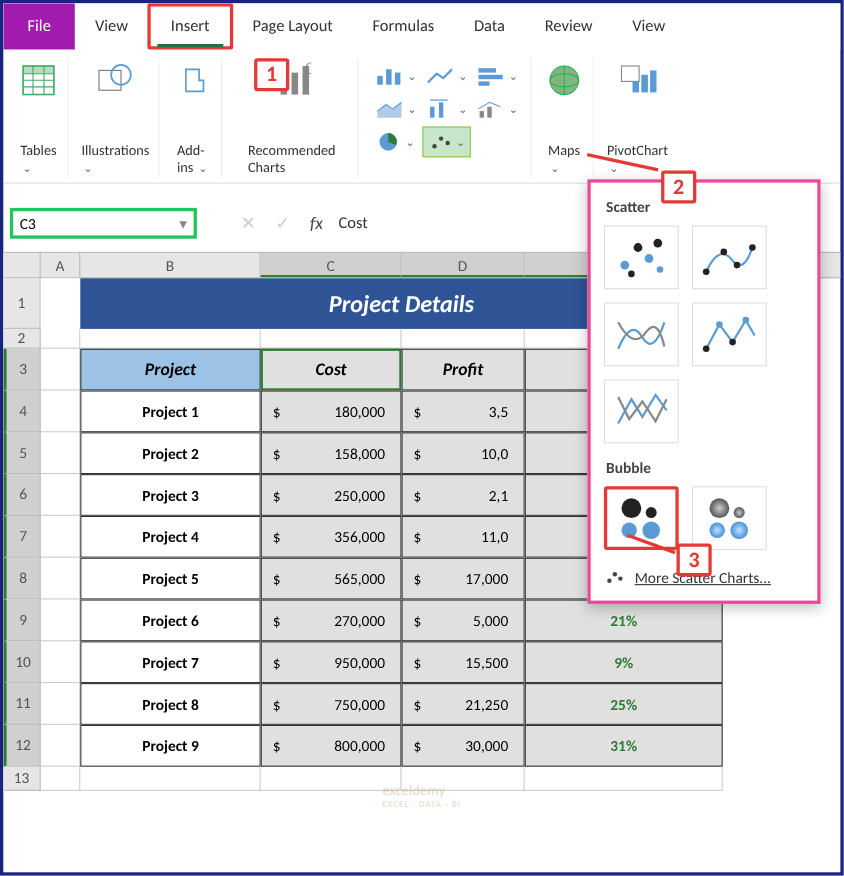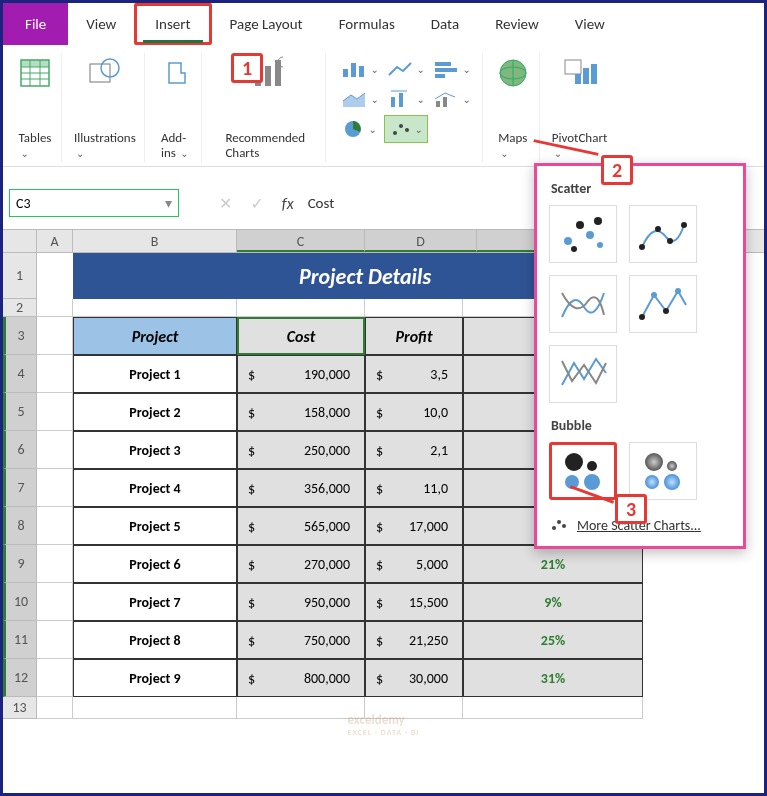--- a/index.html
+++ b/index.html
@@ -19,37 +19,37 @@
 .ribbon-label { font-size: 13px; color: #333; margin-top: 2px; white-space: nowrap; }
 .dropdown-caret { font-size: 10px; color: #666; margin-left: 2px; }
 .big-icon { width: 36px; height: 36px; display: flex; align-items: center; justify-content: center; }
 .small-icon-btn { width: 44px; height: 28px; display: flex; align-items: center; justify-content: center; position: relative; border: 1px solid transparent; }
 .small-icon-btn.selected { background: #c8e6c9; border: 1px solid #8bc34a; }
 
 .charts-grid { display: grid; grid-template-columns: repeat(3, 44px); grid-template-rows: repeat(3, 28px); gap: 2px; }
 
 
 .formula-row { display: flex; align-items: center; height: 36px; margin: 18px 6px 8px 6px; }
-.name-box { width: 170px; height: 28px; border: 1px solid #22c55e; display: flex; align-items: center; justify-content: space-between; padding: 0 6px; font-size: 14px; background: #fff; }
+.name-box { width: 170px; height: 28px; border: 3px solid #22c55e; display: flex; align-items: center; justify-content: space-between; padding: 0 6px; font-size: 14px; background: #fff; }
 .fx-controls { display: flex; align-items: center; margin-left: 40px; gap: 18px; color: #888; font-size: 16px; }
 .fx-controls .fx { font-style: italic; color: #444; }
 .formula-text { margin-left: 14px; font-size: 15px; color: #333; }
 
 
 .grid-wrap { position: relative; margin-left: 0; }
 .col-headers { display: flex; height: 24px; background: #e6e6e6; border-bottom: 1px solid #bbb; border-top: 1px solid #bbb; }
 .corner { width: 34px; border-right: 1px solid #bbb; }
 .colh { border-right: 1px solid #bbb; text-align: center; font-size: 14px; color: #555; line-height: 24px; }
 .colA { width: 36px; } .colB { width: 164px; } .colC { width: 128px; } .colD { width: 112px; } .colE { width: 180px; }
 
 .row { display: flex; height: 38px; }
 .rowh { width: 34px; background: #e6e6e6; border-right: 1px solid #bbb; border-bottom: 1px solid #bbb; text-align: center; font-size: 14px; color: #555; line-height: 38px; }
 .rowh.sel { background: #d0d0d0; border-left: 3px solid #2e7d32; }
 .cell { border-right: 1px solid #ccc; border-bottom: 1px solid #ccc; padding: 0 8px; font-size: 14px; display: flex; align-items: center; }
-.cell.colA { width: 36px; } .cell.colB { width: 164px; } .cell.colC { width: 128px; } .cell.colD { width: 98px; } .cell.colE { width: 180px; }
+.cell.colA { width: 36px; } .cell.colB { width: 164px; } .cell.colC { width: 128px; } .cell.colD { width: 112px; } .cell.colE { width: 180px; }
 
 .row1 .cell { background: #2f5496; color: #fff; font-size: 22px; font-weight: 600; font-style: italic; border: none; justify-content: center; }
 .row1 .cell.colA { background: #fff; }
 .row2 .cell { border-bottom: 1px solid #ccc; height: 18px; }
 .row2 { height: 18px; }
 .row2 .rowh { line-height: 18px; }
 
 .header-cell { background: #9cc3e6 !important; font-weight: 700; font-style: italic; text-align: center; justify-content: center; border: 1px solid #333 !important; font-size: 16px; }
 .data-cell { border: 1px solid #333 !important; background: #fff; }
 .data-cell.proj { font-weight: 700; justify-content: center; }
@@ -267,21 +267,21 @@
     <div class="cell colE header-cell sel-range"></div>
   </div>
 
   <div id="data-rows">
       <div class="row">
         <div class="rowh sel">4</div>
         <div class="cell colA"></div>
         <div class="cell colB data-cell proj">Project 1</div>
         <div class="cell colC data-cell money sel-range">
           <span class="cur">$</span>
-          <span>190,000</span>
+          <span>180,000</span>
         </div>
         <div class="cell colD data-cell money sel-range">
           <span class="cur">$</span>
           <span>3,5</span>
         </div>
         <div class="cell colE data-cell  sel-range"></div>
       </div>
       <div class="row">
         <div class="rowh sel">5</div>
         <div class="cell colA"></div>

